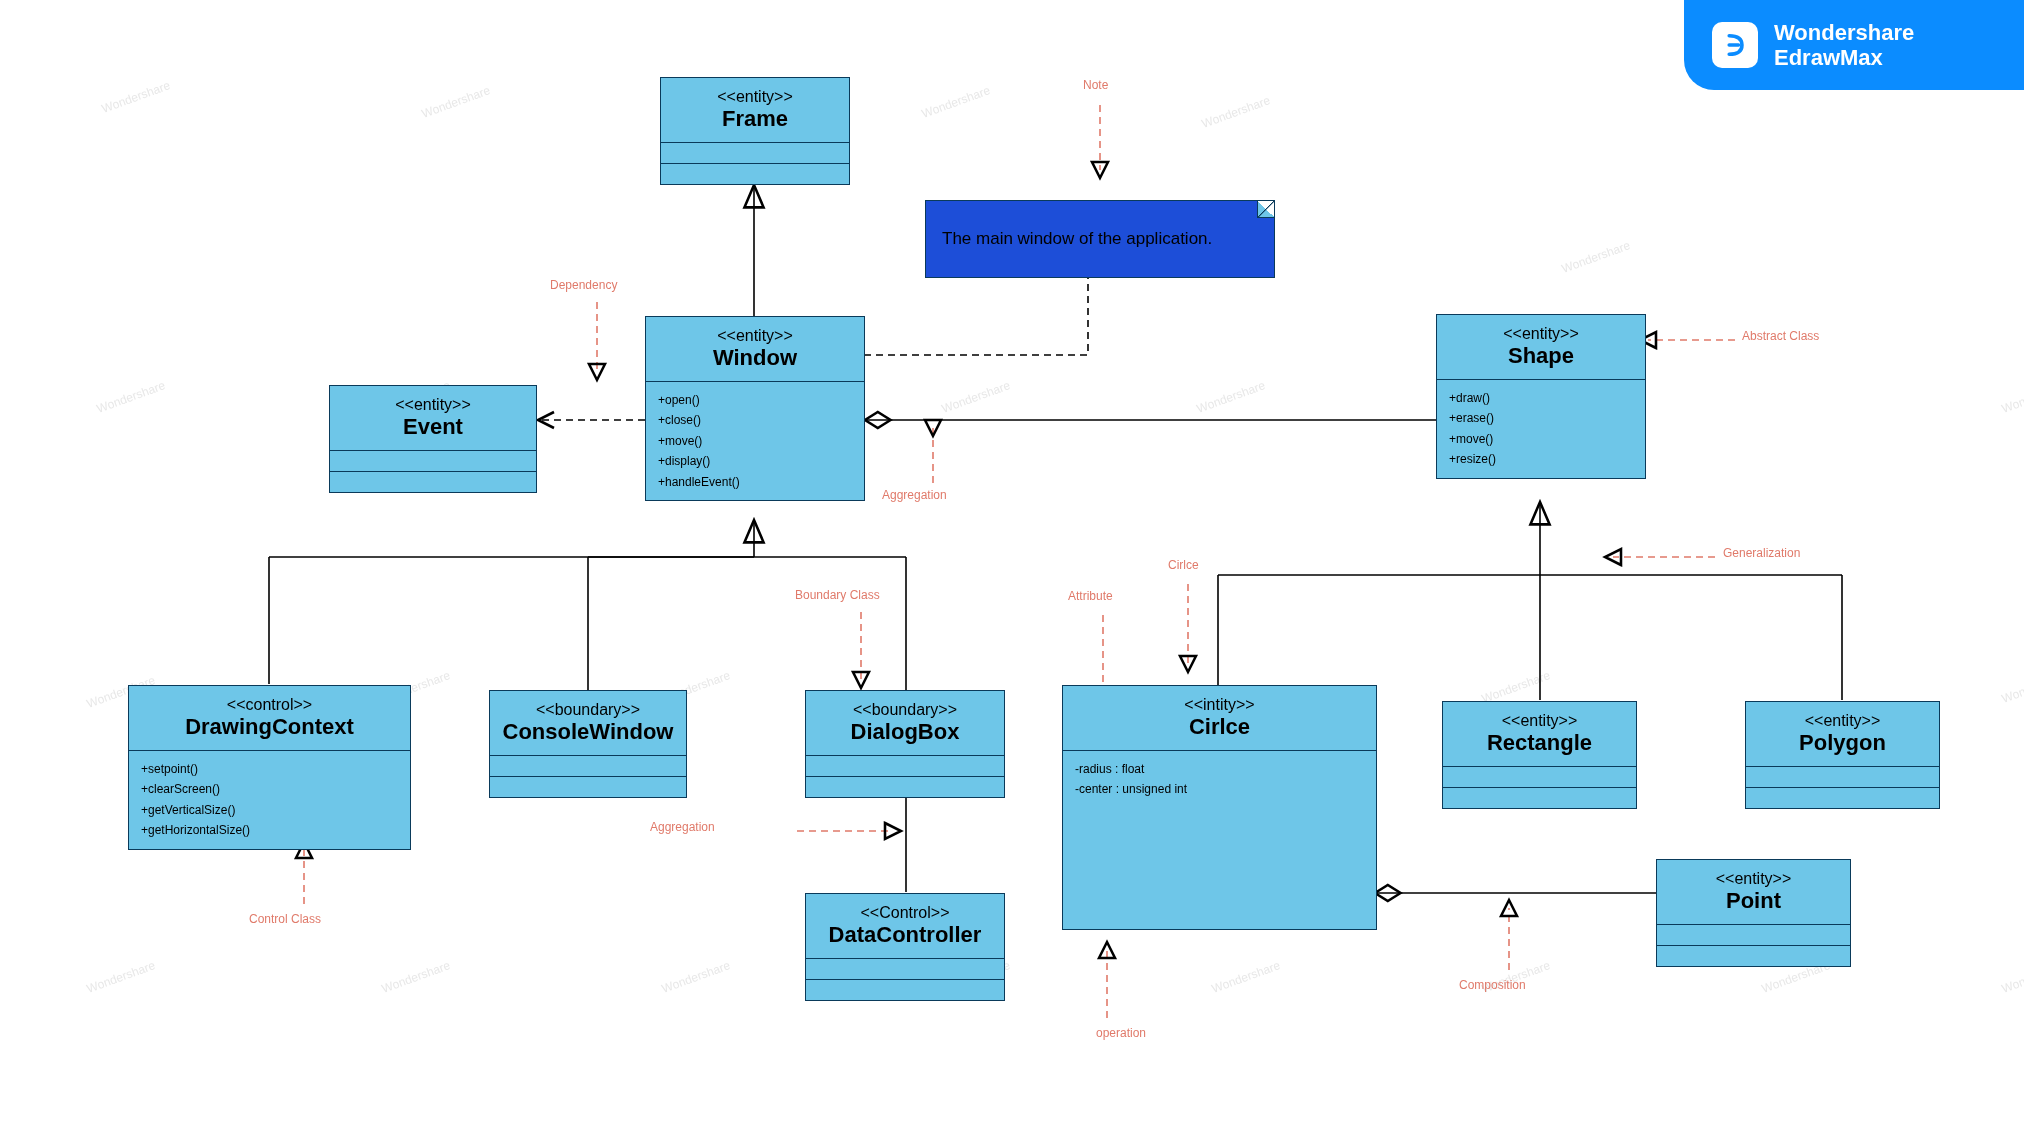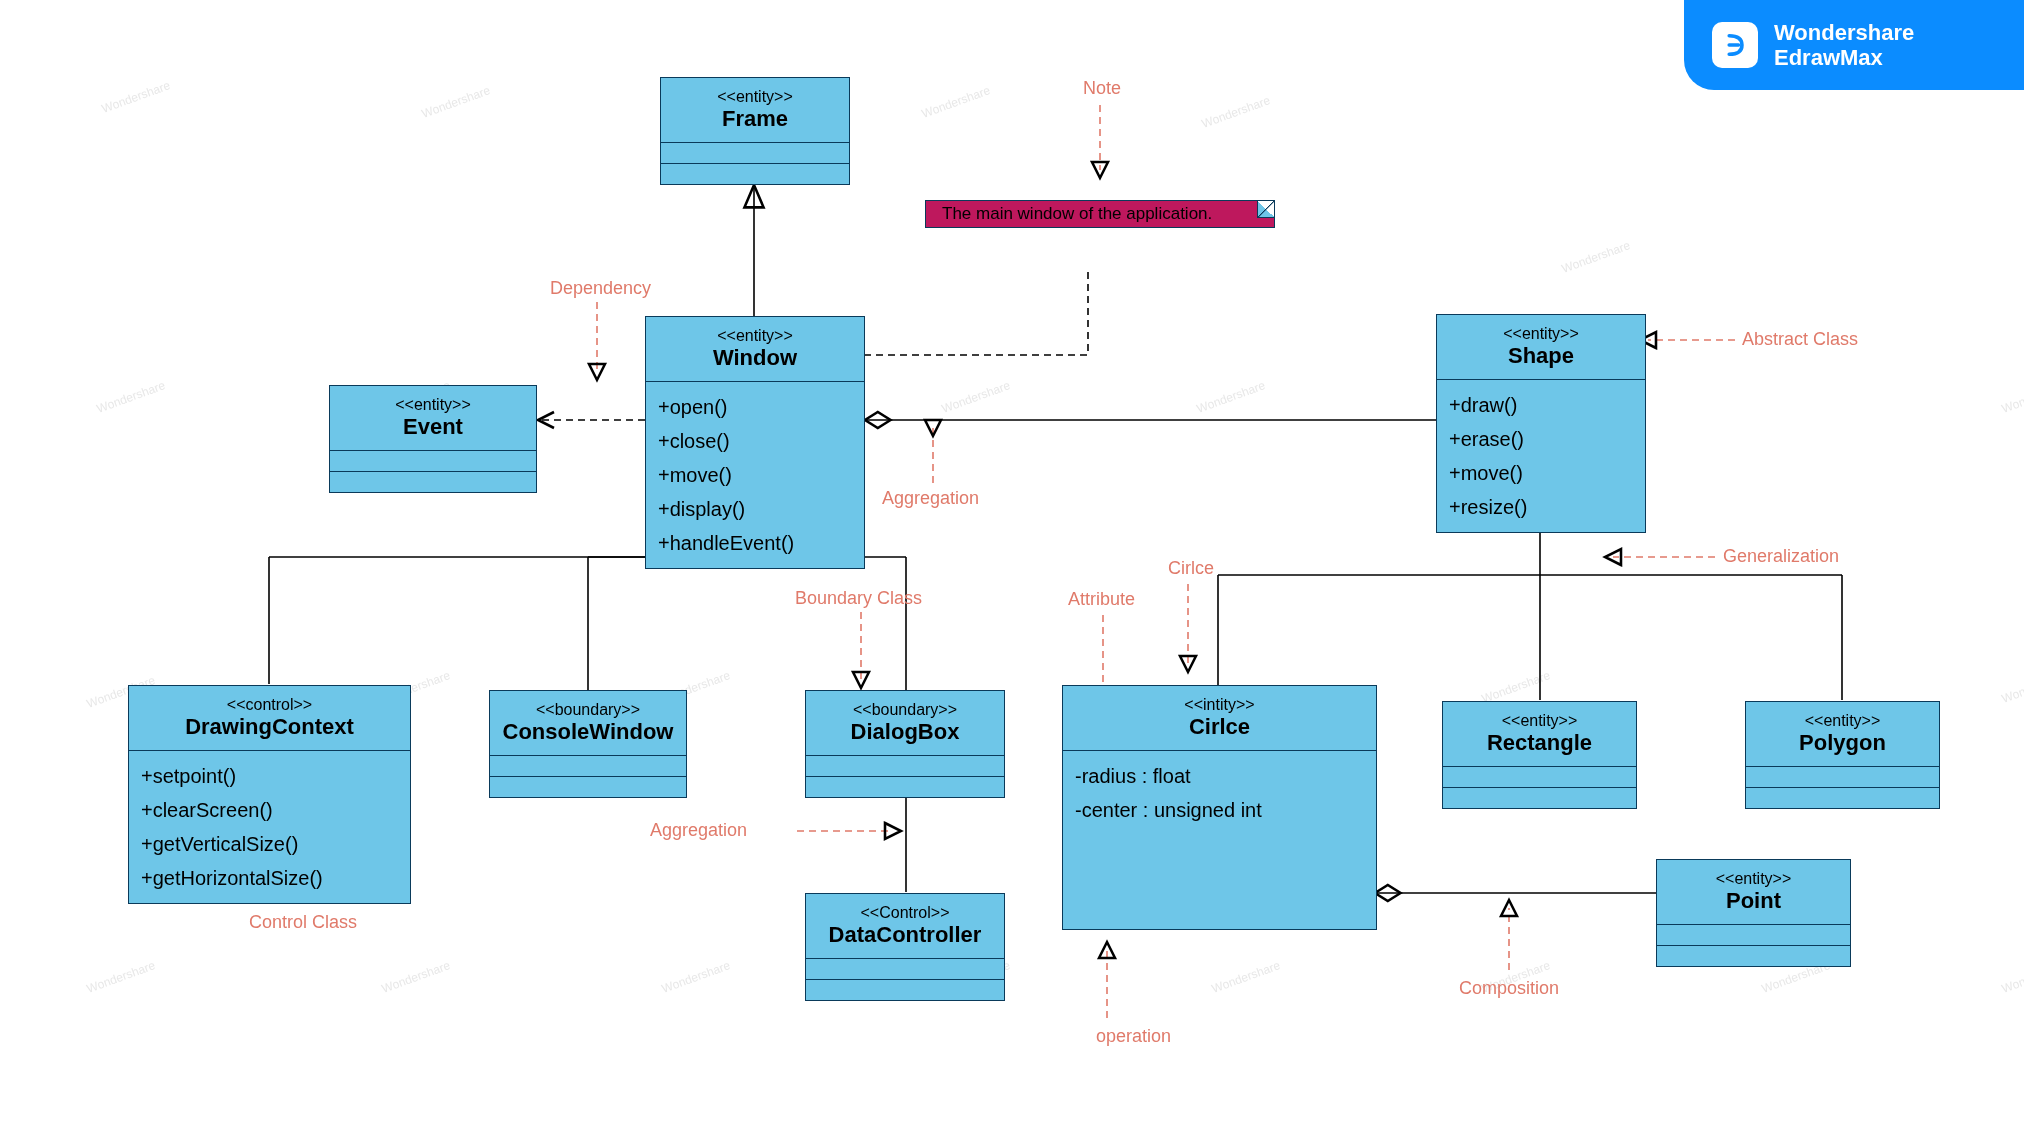--- a/index.html
+++ b/index.html
@@ -7,25 +7,25 @@
   .canvas { position: absolute; inset: 0; }
   .watermark { position: absolute; color: #e8e8e8; font-size: 12px; transform: rotate(-20deg); pointer-events: none; display: flex; align-items: center; gap: 4px; font-weight: 500; }
   .logo-badge { position: absolute; top: 0; right: 0; width: 340px; height: 90px; background: #0b8cff; border-bottom-left-radius: 30px; display: flex; align-items: center; gap: 16px; padding-left: 28px; }
   .logo-badge .icon { width: 46px; height: 46px; background: #fff; border-radius: 10px; display: flex; align-items: center; justify-content: center; color: #0b8cff; font-size: 28px; font-weight: 700; }
   .logo-badge .txt { color: #fff; font-weight: 700; font-size: 22px; line-height: 1.15; }
   .cls { position: absolute; background: #6ec6e8; border: 1.5px solid #0a3a5a; }
   .cls .sect { border-bottom: 1.5px solid #0a3a5a; padding: 10px 10px; font-size: 17px; color: #000; }
   .cls .sect:last-child { border-bottom: none; }
   .cls .stereo { text-align: center; font-size: 16px; }
   .cls .name { text-align: center; font-weight: 700; font-size: 22px; }
-  .cls .ops { padding: 8px 12px; line-height: 1.7; font-size: 20px; }
+  .cls .ops { padding: 8px 12px; line-height: 1.7; font-size: 12px; }
   .cls .empty { height: 14px; }
-  .note { position: absolute; background: #be185d; border: 1.5px solid #0a3a5a; padding: 3px 16px; font-size: 17px; color: #000; }
+  .note { position: absolute; background: #1d4ed8; border: 1.5px solid #0a3a5a; padding: 28px 16px; font-size: 17px; color: #000; }
   .note::after { content: ""; position: absolute; top: 0; right: 0; width: 16px; height: 16px; background: linear-gradient(135deg, transparent 48%, #0a3a5a 50%, #0a3a5a 52%, transparent 54%), linear-gradient(45deg, #6ec6e8 50%, #fff 50%); border-left: 1.5px solid #0a3a5a; border-bottom: 1.5px solid #0a3a5a; }
-  .lbl { position: absolute; color: #e07a6a; font-size: 18px; }
+  .lbl { position: absolute; color: #e07a6a; font-size: 12px; }
   svg.lines { position: absolute; inset: 0; width: 2024px; height: 1140px; pointer-events: none; }
   svg.lines line, svg.lines path, svg.lines polyline { stroke: #000; stroke-width: 1.6; fill: none; }
   svg.lines .dashed { stroke-dasharray: 7 5; }
   svg.lines .red-dashed { stroke: #e07a6a; stroke-dasharray: 7 5; }
   .arrowhead-red { fill: #e07a6a; }
 </style>
 </head>
 <body>
 
 <div class="canvas">

